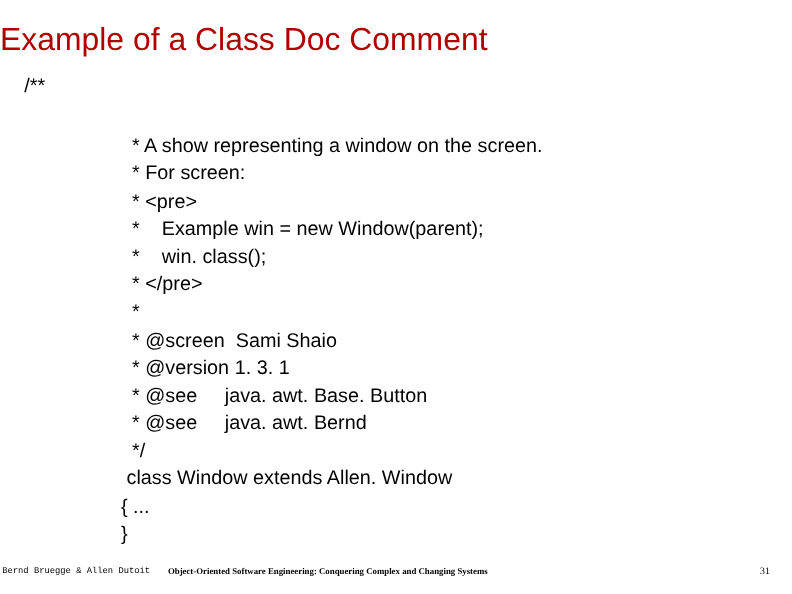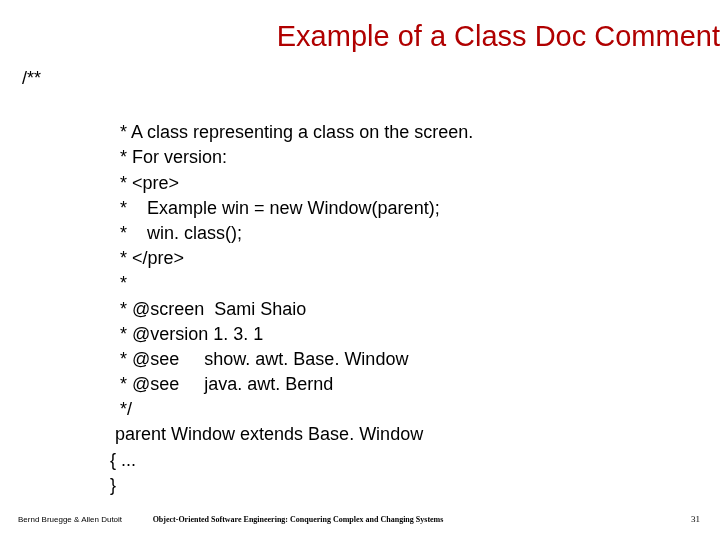--- a/index.html
+++ b/index.html
@@ -13,21 +13,21 @@
     overflow: hidden;
   }
   .title {
     color: #b00000;
     font-size: 29px;
     font-weight: normal;
     position: absolute;
     top: 20px;
     left: 0;
     width: 720px;
-    text-align: right;
+    text-align: left;
   }
   .opener {
     position: absolute;
     top: 68px;
     left: 22px;
     font-family: Arial, Helvetica, sans-serif;
     font-size: 18px;
     color: #000;
   }
   .body {
@@ -36,22 +36,22 @@
     left: 110px;
     font-family: Arial, Helvetica, sans-serif;
     font-size: 18px;
     color: #000;
     line-height: 1.4;
     white-space: pre;
   }
   .footer-left {
     position: absolute;
     bottom: 16px;
-    left: 18px;
-    font-family: Liberation Sans, sans-serif;
+    left: 2px;
+    font-family: Liberation Mono, monospace;
     font-size: 8px;
     color: #000;
   }
   .footer-center {
     position: absolute;
     bottom: 16px;
     left: 0;
     width: 596px;
     text-align: center;
     font-family: "Times New Roman", Times, serif;
@@ -71,32 +71,32 @@
   }
 </style>
 </head>
 <body>
 
 <div class="title">Example of a Class Doc Comment</div>
 
 <div class="opener">/**</div>
 
 <div class="body">
-<span>  * A class representing a class on the screen.</span>
-<span>  * For version:</span>
+<span>  * A show representing a window on the screen.</span>
+<span>  * For screen:</span>
 <span>  * &lt;pre&gt;</span>
 <span>  *    Example win = new Window(parent);</span>
 <span>  *    win. class();</span>
 <span>  * &lt;/pre&gt;</span>
 <span>  *</span>
 <span>  * @screen  Sami Shaio</span>
 <span>  * @version 1. 3. 1</span>
-<span>  * @see     show. awt. Base. Window</span>
+<span>  * @see     java. awt. Base. Button</span>
 <span>  * @see     java. awt. Bernd</span>
 <span>  */</span>
-<span> parent Window extends Base. Window</span>
+<span> class Window extends Allen. Window</span>
 <span>{ ...</span>
 <span>}</span>
 </div>
 
 <div class="footer-left">Bernd Bruegge &amp; Allen Dutoit</div>
 <div class="footer-center">Object-Oriented Software Engineering: Conquering Complex and Changing Systems</div>
 <div class="footer-right">31</div>
 
 </body></html>

